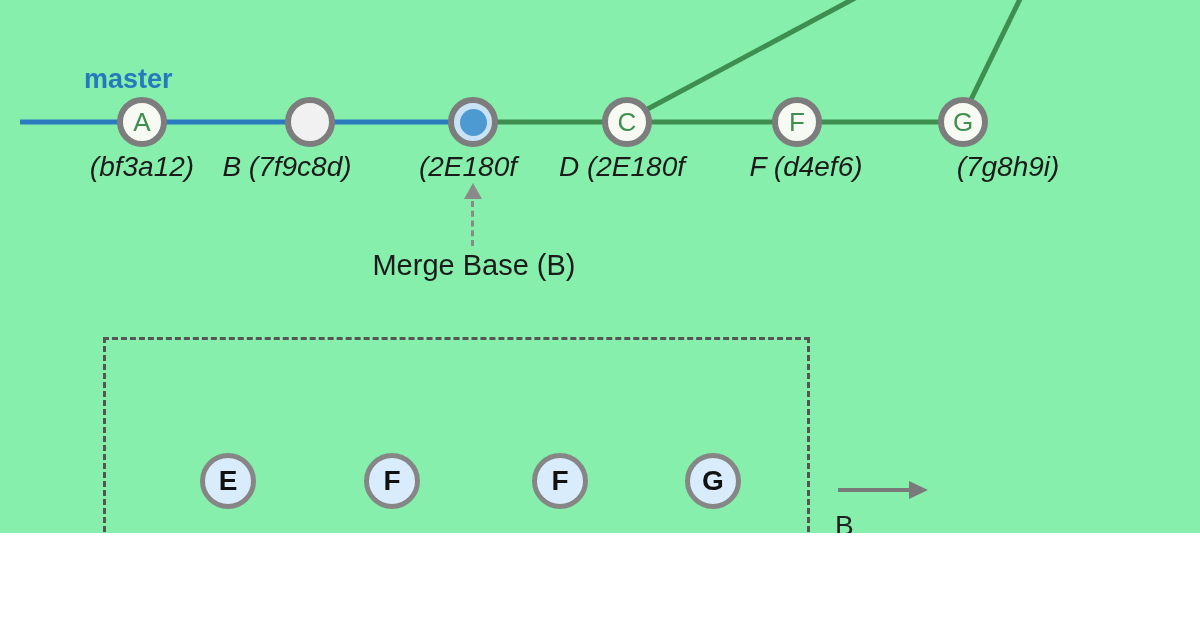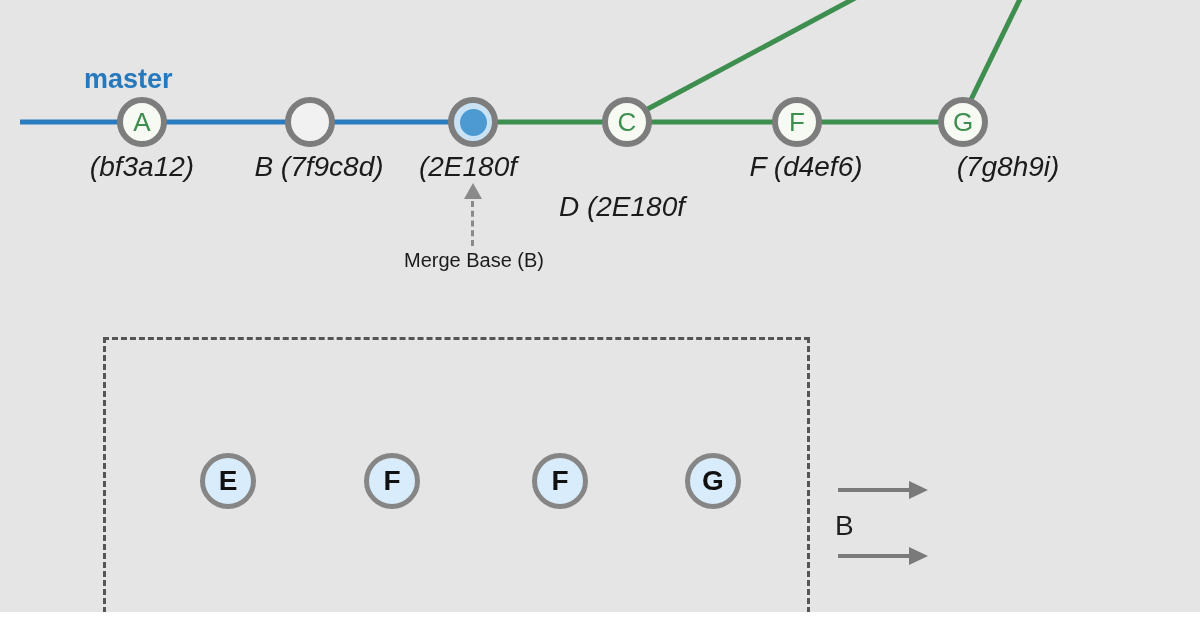--- a/index.html
+++ b/index.html
@@ -1,17 +1,17 @@
 <!DOCTYPE html>
 <html><head>
 <meta charset="utf-8">
 <style>
   html,body{margin:0;padding:0;}
   body{background:#ffffff;font-family:"Liberation Sans", sans-serif;}
-  #canvas{position:relative;width:1200px;height:612px;background:#e5e5e5;overflow:hidden;}
+  #canvas{position:relative;width:1200px;height:533px;background:#86efac;overflow:hidden;}
 
   
   #graph-lines{position:absolute;left:0;top:0;}
 
   
   .commit{
     position:absolute;width:38px;height:38px;border:6px solid #7d7d7d;border-radius:50%;
     background:#f6faf3;display:flex;align-items:center;justify-content:center;
     transform:translate(-50%,-50%);box-sizing:content-box;
   }
@@ -33,21 +33,21 @@
 
   
   .mb-head{
     position:absolute;left:473px;top:183px;transform:translateX(-50%);
     width:0;height:0;border-left:9px solid transparent;border-right:9px solid transparent;
     border-bottom:16px solid #8a8a8a;
   }
   .mb-tail{position:absolute;left:471px;top:201px;height:45px;width:0;border-left:3px dashed #8a8a8a;}
   .mb-text{
     position:absolute;left:474px;top:249px;transform:translateX(-50%);
-    font-size:20px;color:#1b1b1b;white-space:nowrap;
+    font-size:29px;color:#1b1b1b;white-space:nowrap;
   }
 
   
   .range-box{
     position:absolute;left:103px;top:337px;width:701px;height:279px;
     border:3px dashed #555555;background:transparent;
   }
   .cmp{
     position:absolute;width:46px;height:46px;border:5px solid #868686;border-radius:50%;
     background:#d9ecfb;display:flex;align-items:center;justify-content:center;
@@ -92,23 +92,23 @@
     <span class="letter">C</span>
   </div>
   <div class="commit" style="left:797px;top:122px;">
     <span class="letter">F</span>
   </div>
   <div class="commit" style="left:963px;top:122px;">
     <span class="letter">G</span>
   </div>
 
   <div class="hash" style="left:142px;">(bf3a12)</div>
-  <div class="hash" style="left:319px;">B (7f9c8d)</div>
+  <div class="hash" style="left:287px;">B (7f9c8d)</div>
   <div class="hash" style="left:468px;">(2E180f</div>
-  <div class="hash" style="left:622px;margin-top:40px;">D (2E180f</div>
+  <div class="hash" style="left:622px;">D (2E180f</div>
   <div class="hash" style="left:806px;">F (d4ef6)</div>
   <div class="hash" style="left:1008px;">(7g8h9i)</div>
 
   <div class="mb-head"></div>
   <div class="mb-tail"></div>
   <div class="mb-text">Merge Base (B)</div>
 
   <div class="range-box"></div>
 
   <div class="cmp" style="left:228px;top:481px;">

